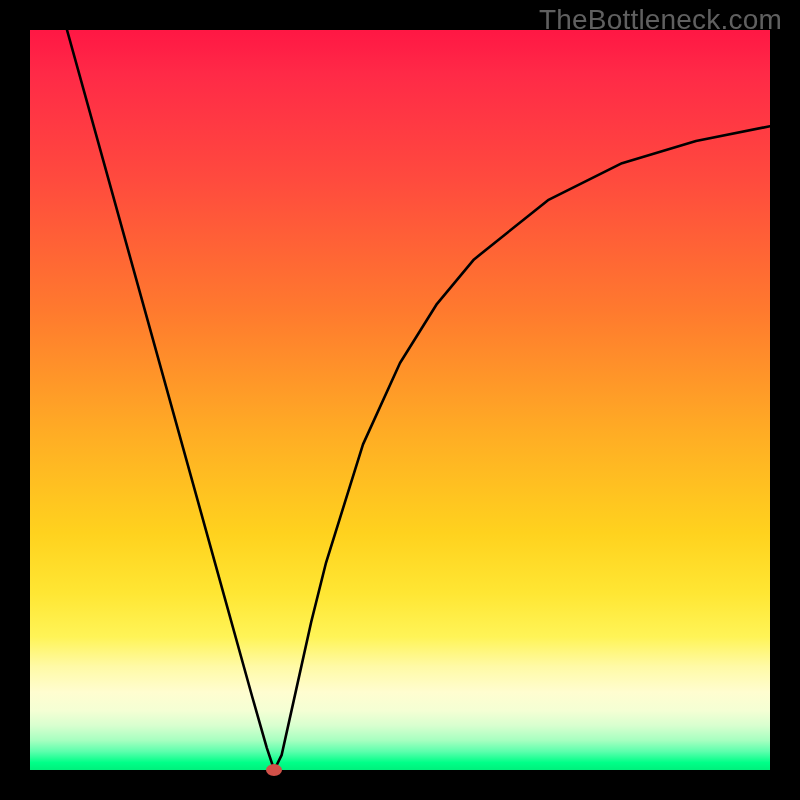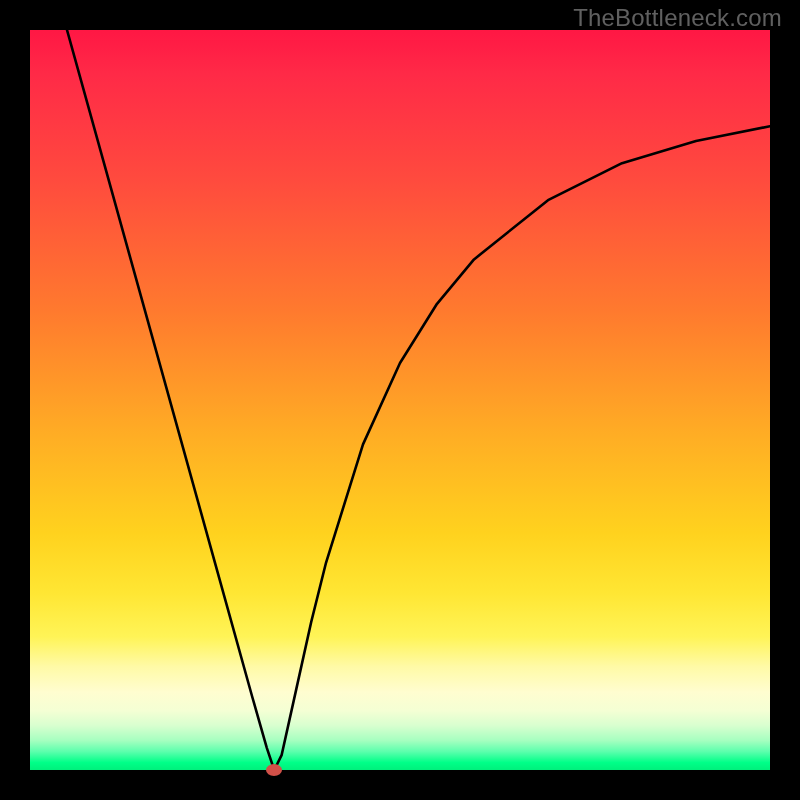--- a/index.html
+++ b/index.html
@@ -15,21 +15,21 @@
     position: relative;
     width: 800px;
     height: 800px;
     background: #000;
   }
   .watermark {
     position: absolute;
     top: 4px;
     right: 18px;
     color: #606060;
-    font-size: 24px;
+    font-size: 28px;
     font-weight: 400;
     letter-spacing: 0.2px;
     user-select: none;
   }
   .plot-area {
     position: absolute;
     left: 30px;
     top: 30px;
     width: 740px;
     height: 740px;

